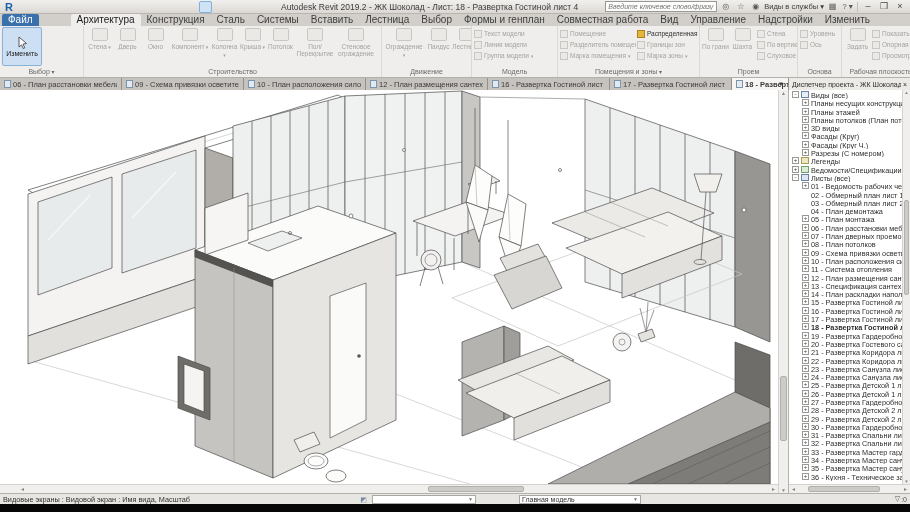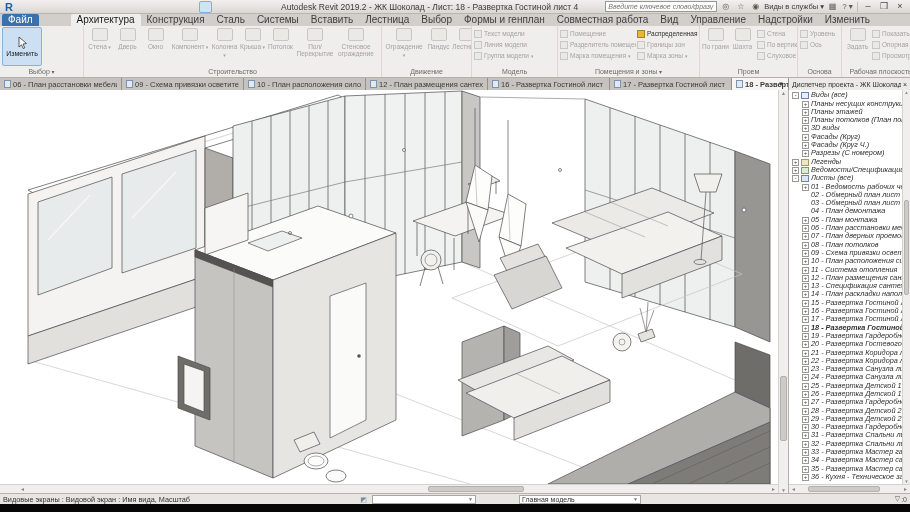--- a/index.html
+++ b/index.html
@@ -77,22 +77,22 @@
   .hthumb { position: absolute; top: 1px; height: 6px; background: #cdcbc8; border: 1px solid #b3b1ae; border-radius: 2px; }
   .vscroll { width: 10px; flex: none; background: #f0efed; border-left: 1px solid #d4d2cf; position: relative; font-size: 5px; color: #8a8884; }
   .vscroll .up { position: absolute; top: 0; left: 0; right: 0; text-align: center; }
   .vscroll .dn { position: absolute; bottom: 0; left: 0; right: 0; text-align: center; }
   .vthumb { position: absolute; left: 1px; right: 1px; background: #cdcbc8; border: 1px solid #b3b1ae; border-radius: 2px; }
 
   
   .browser-col { width: 122px; flex: none; border-left: 1px solid #b5b2ae; display: flex; flex-direction: column; background: #fff; }
   .tree-wrap { flex: 1; display: flex; min-height: 0; }
   .tree { flex: 1; overflow: hidden; padding-top: 1px; min-width: 0; }
-  .trow { display: flex; align-items: flex-end; height: 8.3px; font-size: 7.3px; color: #2e2e2e; white-space: nowrap;
-          overflow: hidden; gap: 2px; padding-left: 3px; font-style: italic; }
+  .trow { display: flex; align-items: flex-start; height: 8.3px; font-size: 7.3px; color: #2e2e2e; white-space: nowrap;
+          overflow: hidden; gap: 2px; padding-left: 3px; }
   .trow.d1 { padding-left: 13px; }
   .texp { width: 7px; height: 7px; border: 1px solid #9a9894; background: #fdfdfc; font-size: 6px; line-height: 5px;
           text-align: center; color: #444; flex: none; }
   .trow.noexp .texp { visibility: hidden; }
   .tico { width: 8px; height: 7px; flex: none; display: none; }
   .trow.ico-views .tico  { display: block; border: 1px solid #6b83a8; background: #e8eef5; }
   .trow.ico-legend .tico { display: block; border: 1px solid #a79b56; background: #ece6c4; }
   .trow.ico-sched .tico  { display: block; border: 1px solid #74a06c; background: #dcebd8; }
   .trow.ico-sheets .tico { display: block; border: 1px solid #6b83a8; background: #dfe5ee; }
   .trow.bold .tlabel { font-weight: bold; }

